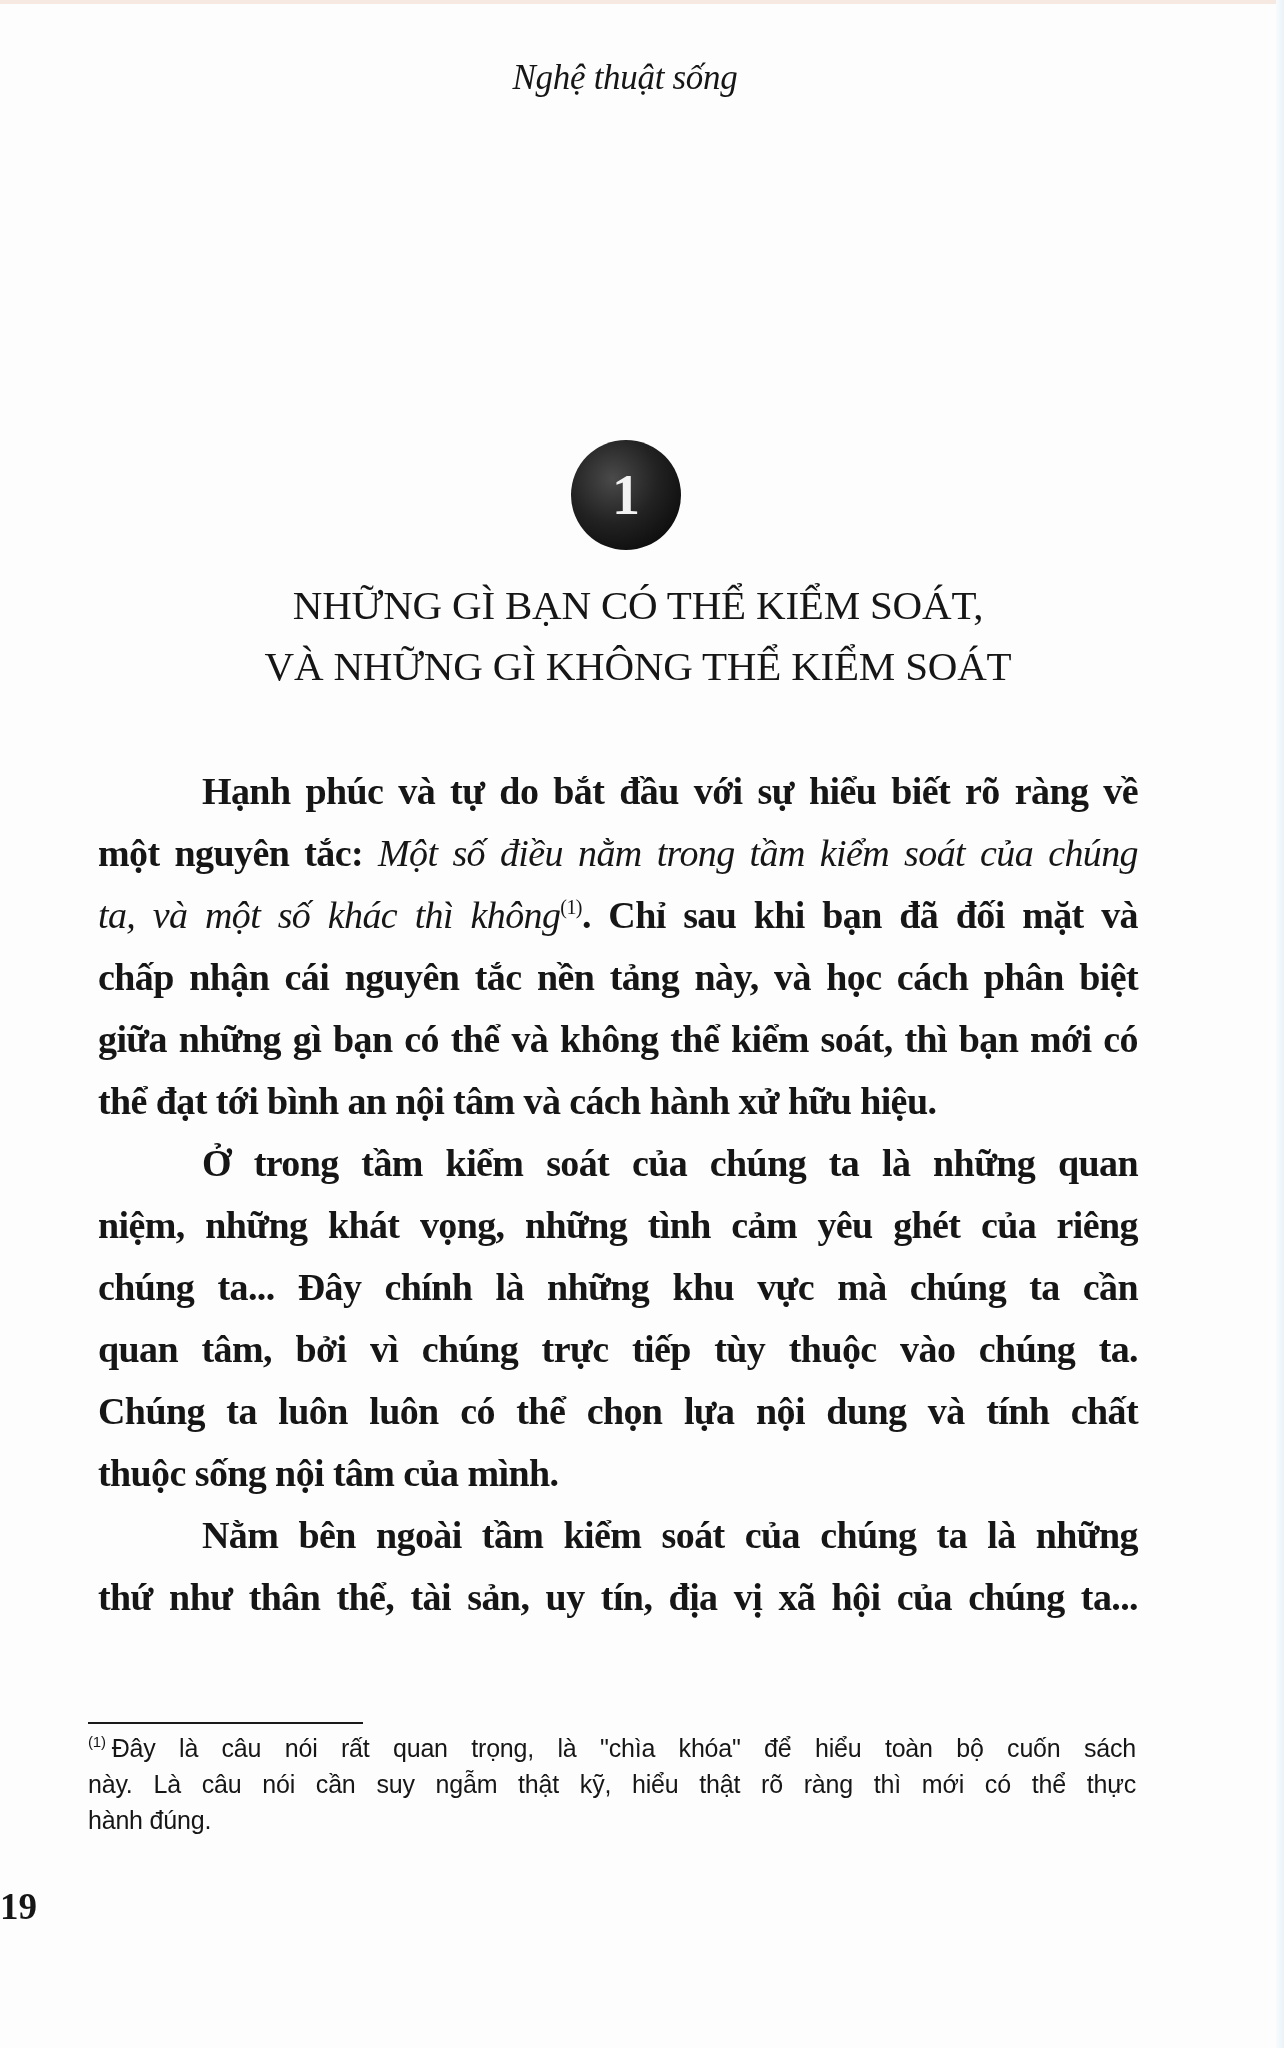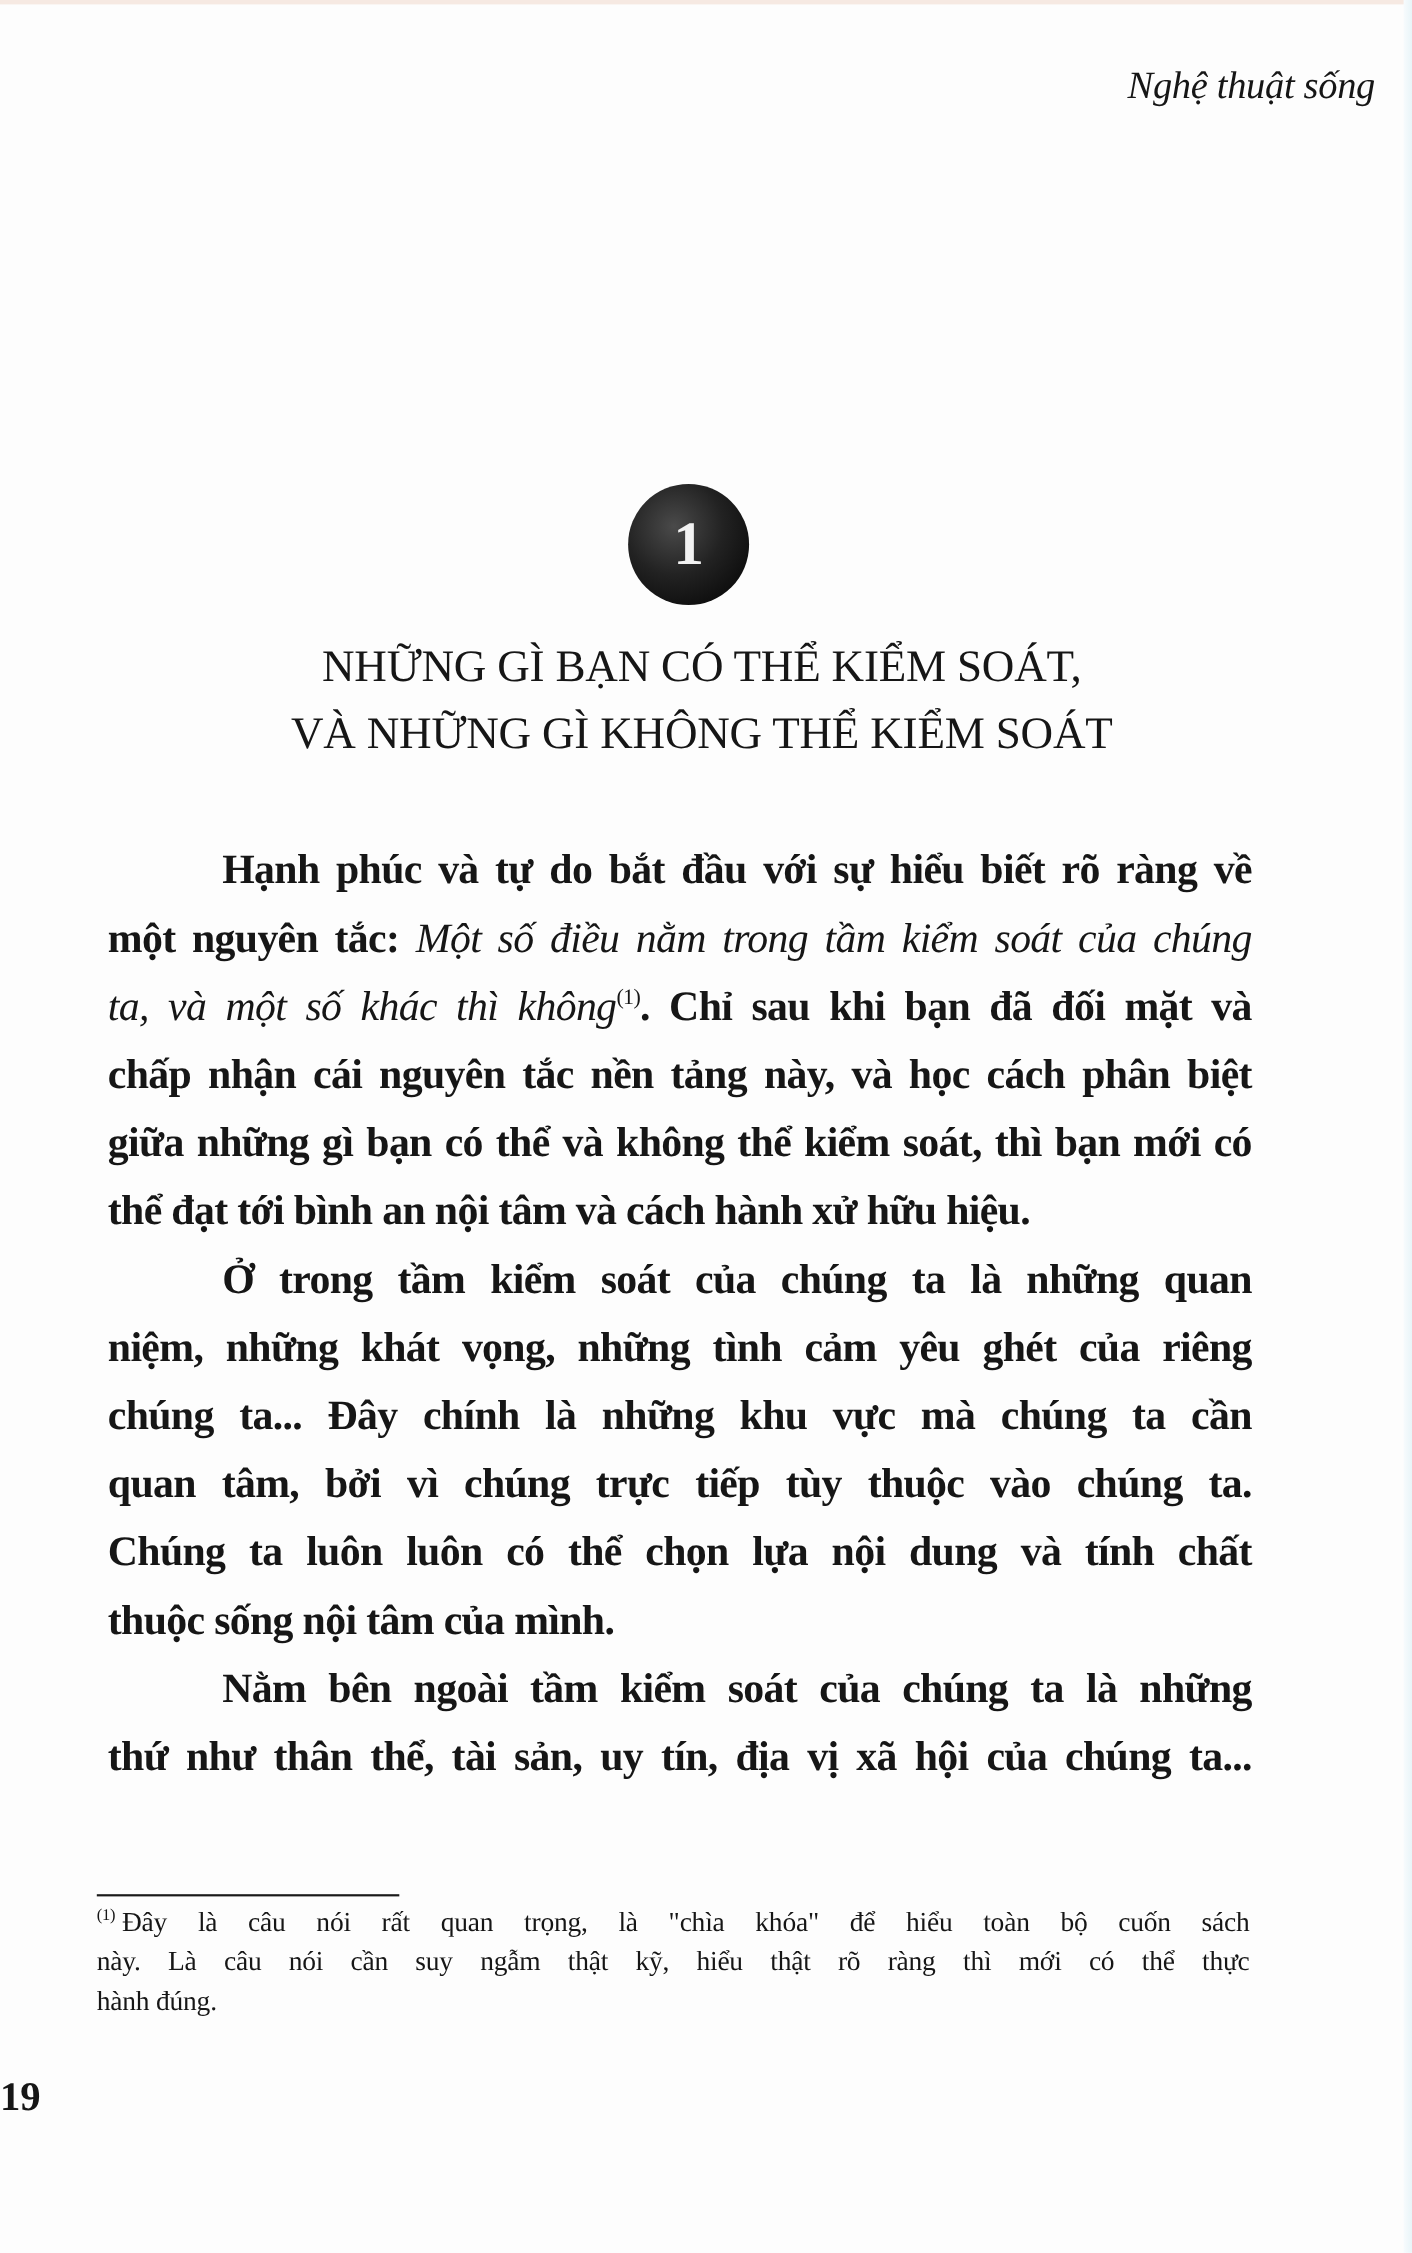--- a/index.html
+++ b/index.html
@@ -25,21 +25,21 @@
       position: absolute;
       right: 0; top: 0;
       width: 8px; height: 2048px;
       background: linear-gradient(to right, #f7fbfd, #e8f4f8);
     }
     .running-header {
       position: absolute;
       top: 58px;
       left: 0;
       width: 1250px;
-      text-align: right;
+      text-align: center;
       font-style: italic;
       font-size: 35px;
       letter-spacing: -0.3px;
     }
     .chapter-badge {
       position: absolute;
       left: 571px;
       top: 440px;
       width: 110px;
       height: 110px;
@@ -102,21 +102,21 @@
       left: 88px;
       width: 275px;
       height: 2px;
       background: #1a1a1a;
     }
     .footnote {
       position: absolute;
       top: 1730px;
       left: 88px;
       width: 1048px;
-      font-family: Liberation Serif, serif;
+      font-family: Liberation Sans, sans-serif;
       font-size: 25px;
       line-height: 36px;
       letter-spacing: -0.2px;
     }
     .footnote .fline {
       white-space: nowrap;
       text-align: justify;
       text-align-last: justify;
     }
     .footnote .fline.last {

